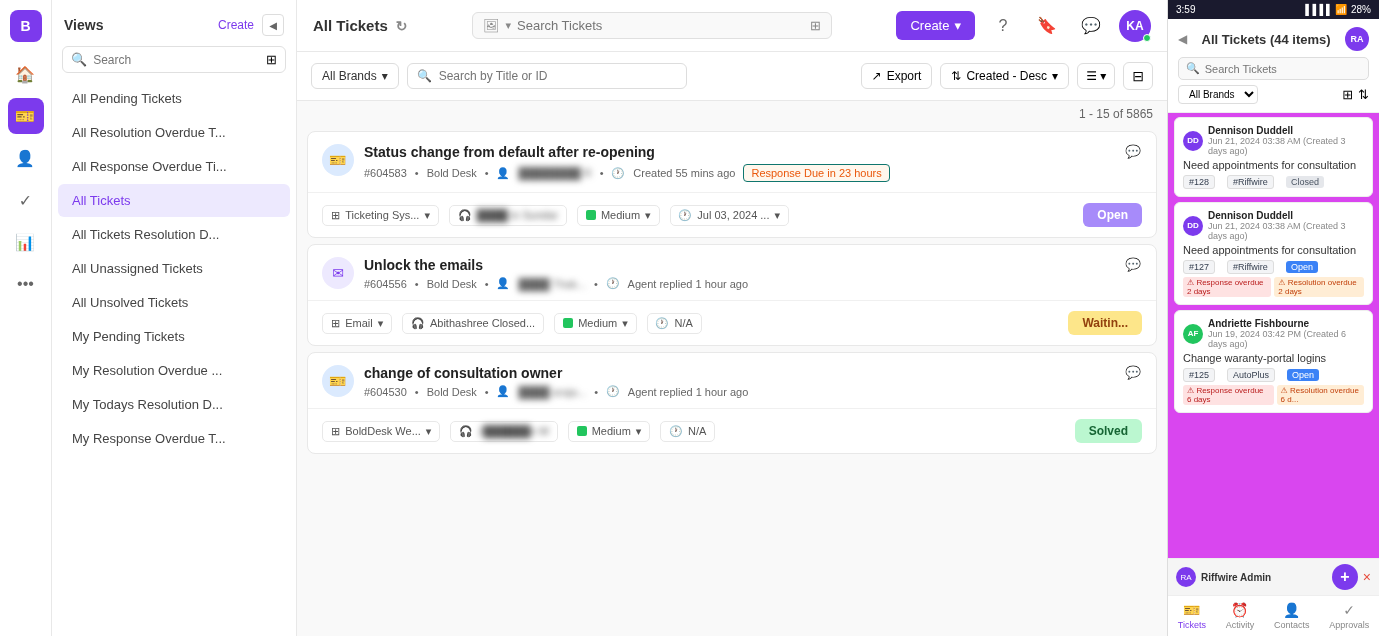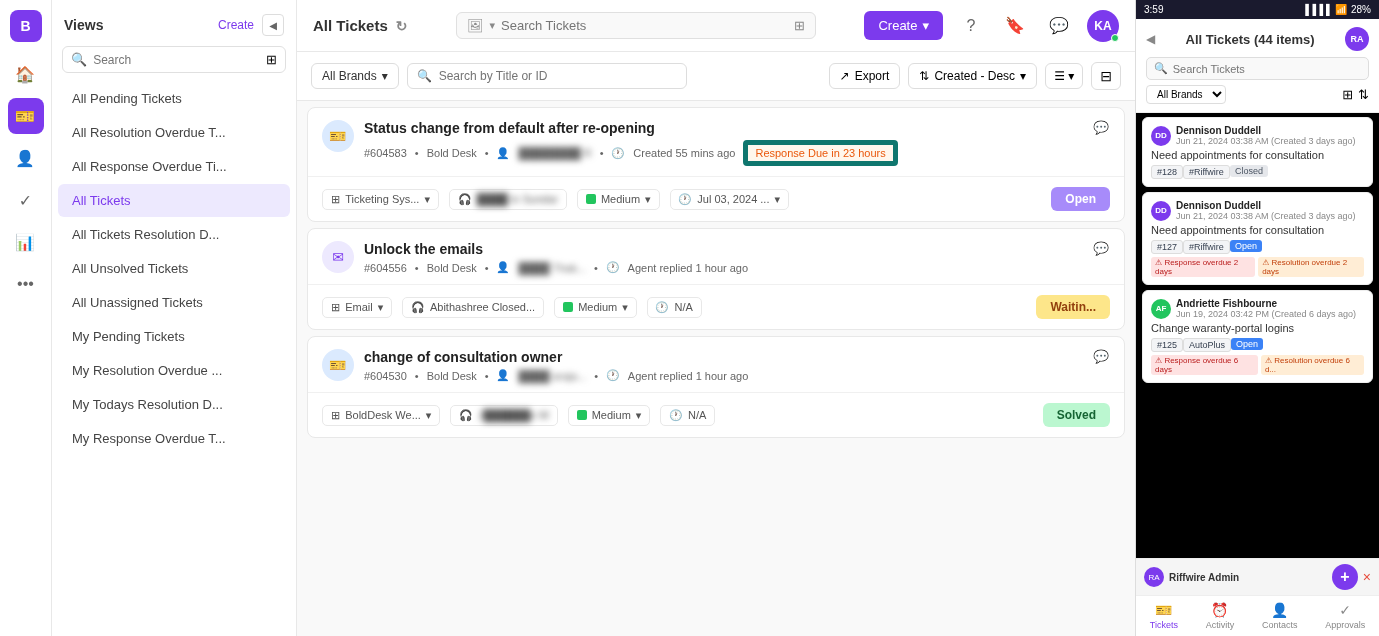--- a/index.html
+++ b/index.html
@@ -344,21 +344,21 @@
       align-items: center;
       gap: 8px;
       font-size: 11px;
       color: #666;
       flex-wrap: wrap;
     }
     .ticket-meta span { display: flex; align-items: center; gap: 3px; }
     .response-due-badge {
       background: #fff7ed;
       color: #ea580c;
-      border: 5px solid #0f766e;
+      border: 1px solid #0f766e;
       border-radius: 4px;
       padding: 2px 7px;
       font-size: 11px;
       font-weight: 500;
     }
     .ticket-actions-right {
       display: flex;
       align-items: center;
       gap: 8px;
     }
@@ -394,22 +394,22 @@
       font-weight: 600;
       cursor: pointer;
       border: none;
     }
     .status-open { background: #a78bfa; color: #fff; }
     .status-waiting { background: #fde68a; color: #92400e; }
     .status-solved { background: #bbf7d0; color: #166534; }
 
     
     .right-panel {
-      width: 244px;
-      background: #000000;
+      width: 212px;
+      background: #d946ef;
       border-left: 1px solid #ddd;
       display: flex;
       flex-direction: column;
       overflow: hidden;
       font-size: 11px;
     }
     .phone-status-bar {
       background: #1a1a2e;
       color: white;
       padding: 4px 8px;
@@ -500,21 +500,21 @@
       justify-content: center;
       font-size: 8px;
       font-weight: 700;
       flex-shrink: 0;
     }
     .mobile-agent-avatar.green { background: #22c55e; }
     .mobile-agent-info { flex: 1; }
     .mobile-agent-name { font-weight: 600; font-size: 10px; color: #222; }
     .mobile-agent-date { font-size: 9px; color: #888; }
     .mobile-ticket-title { font-size: 11px; font-weight: 500; color: #333; margin-bottom: 4px; }
-    .mobile-ticket-meta { display: flex; align-items: flex-start; gap: 0; flex-wrap: wrap; }
+    .mobile-ticket-meta { display: flex; align-items: center; gap: 12px; flex-wrap: wrap; }
     .mobile-badge {
       border-radius: 3px;
       padding: 1px 5px;
       font-size: 9px;
       font-weight: 500;
     }
     .badge-closed { background: #e5e7eb; color: #4b5563; }
     .badge-open { background: #3b82f6; color: white; }
     .badge-gray { background: #f3f4f6; color: #374151; border: 1px solid #ddd; }
     .mobile-warning-row {
@@ -618,22 +618,22 @@
     <span>🔍</span>
     <input type="text" placeholder="Search" style="">
     <span>⊞</span>
   </div>
   <div class="views-list">
     <div class="view-item">All Pending Tickets</div>
     <div class="view-item">All Resolution Overdue T...</div>
     <div class="view-item">All Response Overdue Ti...</div>
     <div class="view-item active">All Tickets</div>
     <div class="view-item">All Tickets Resolution D...</div>
+    <div class="view-item">All Unassigned Tickets</div>
     <div class="view-item">All Unsolved Tickets</div>
-    <div class="view-item">All Unassigned Tickets</div>
     <div class="view-item">My Pending Tickets</div>
     <div class="view-item">My Resolution Overdue ...</div>
     <div class="view-item">My Todays Resolution D...</div>
     <div class="view-item">My Response Overdue T...</div>
   </div>
 </div>
 
 <div class="main-content">
 
   <div class="top-header">
@@ -681,20 +681,21 @@
         <button class="sort-btn">
           <span>⇅</span>
           <span>Created - Desc</span>
           <span>▾</span>
         </button>
         <div class="view-toggle">☰ ▾</div>
         <div class="filter-icon-btn">⊟</div>
       </div>
     </div>
 
+    <div class="ticket-count">1 - 15 of 5865</div>
 
     <div class="tickets-list">
 
       <div class="ticket-card">
         <div class="ticket-main">
           <div class="ticket-icon blue">🎫</div>
           <div class="ticket-body">
             <div class="ticket-title">Status change from default after re-opening</div>
             <div class="ticket-meta">
               <span>#604583</span>

